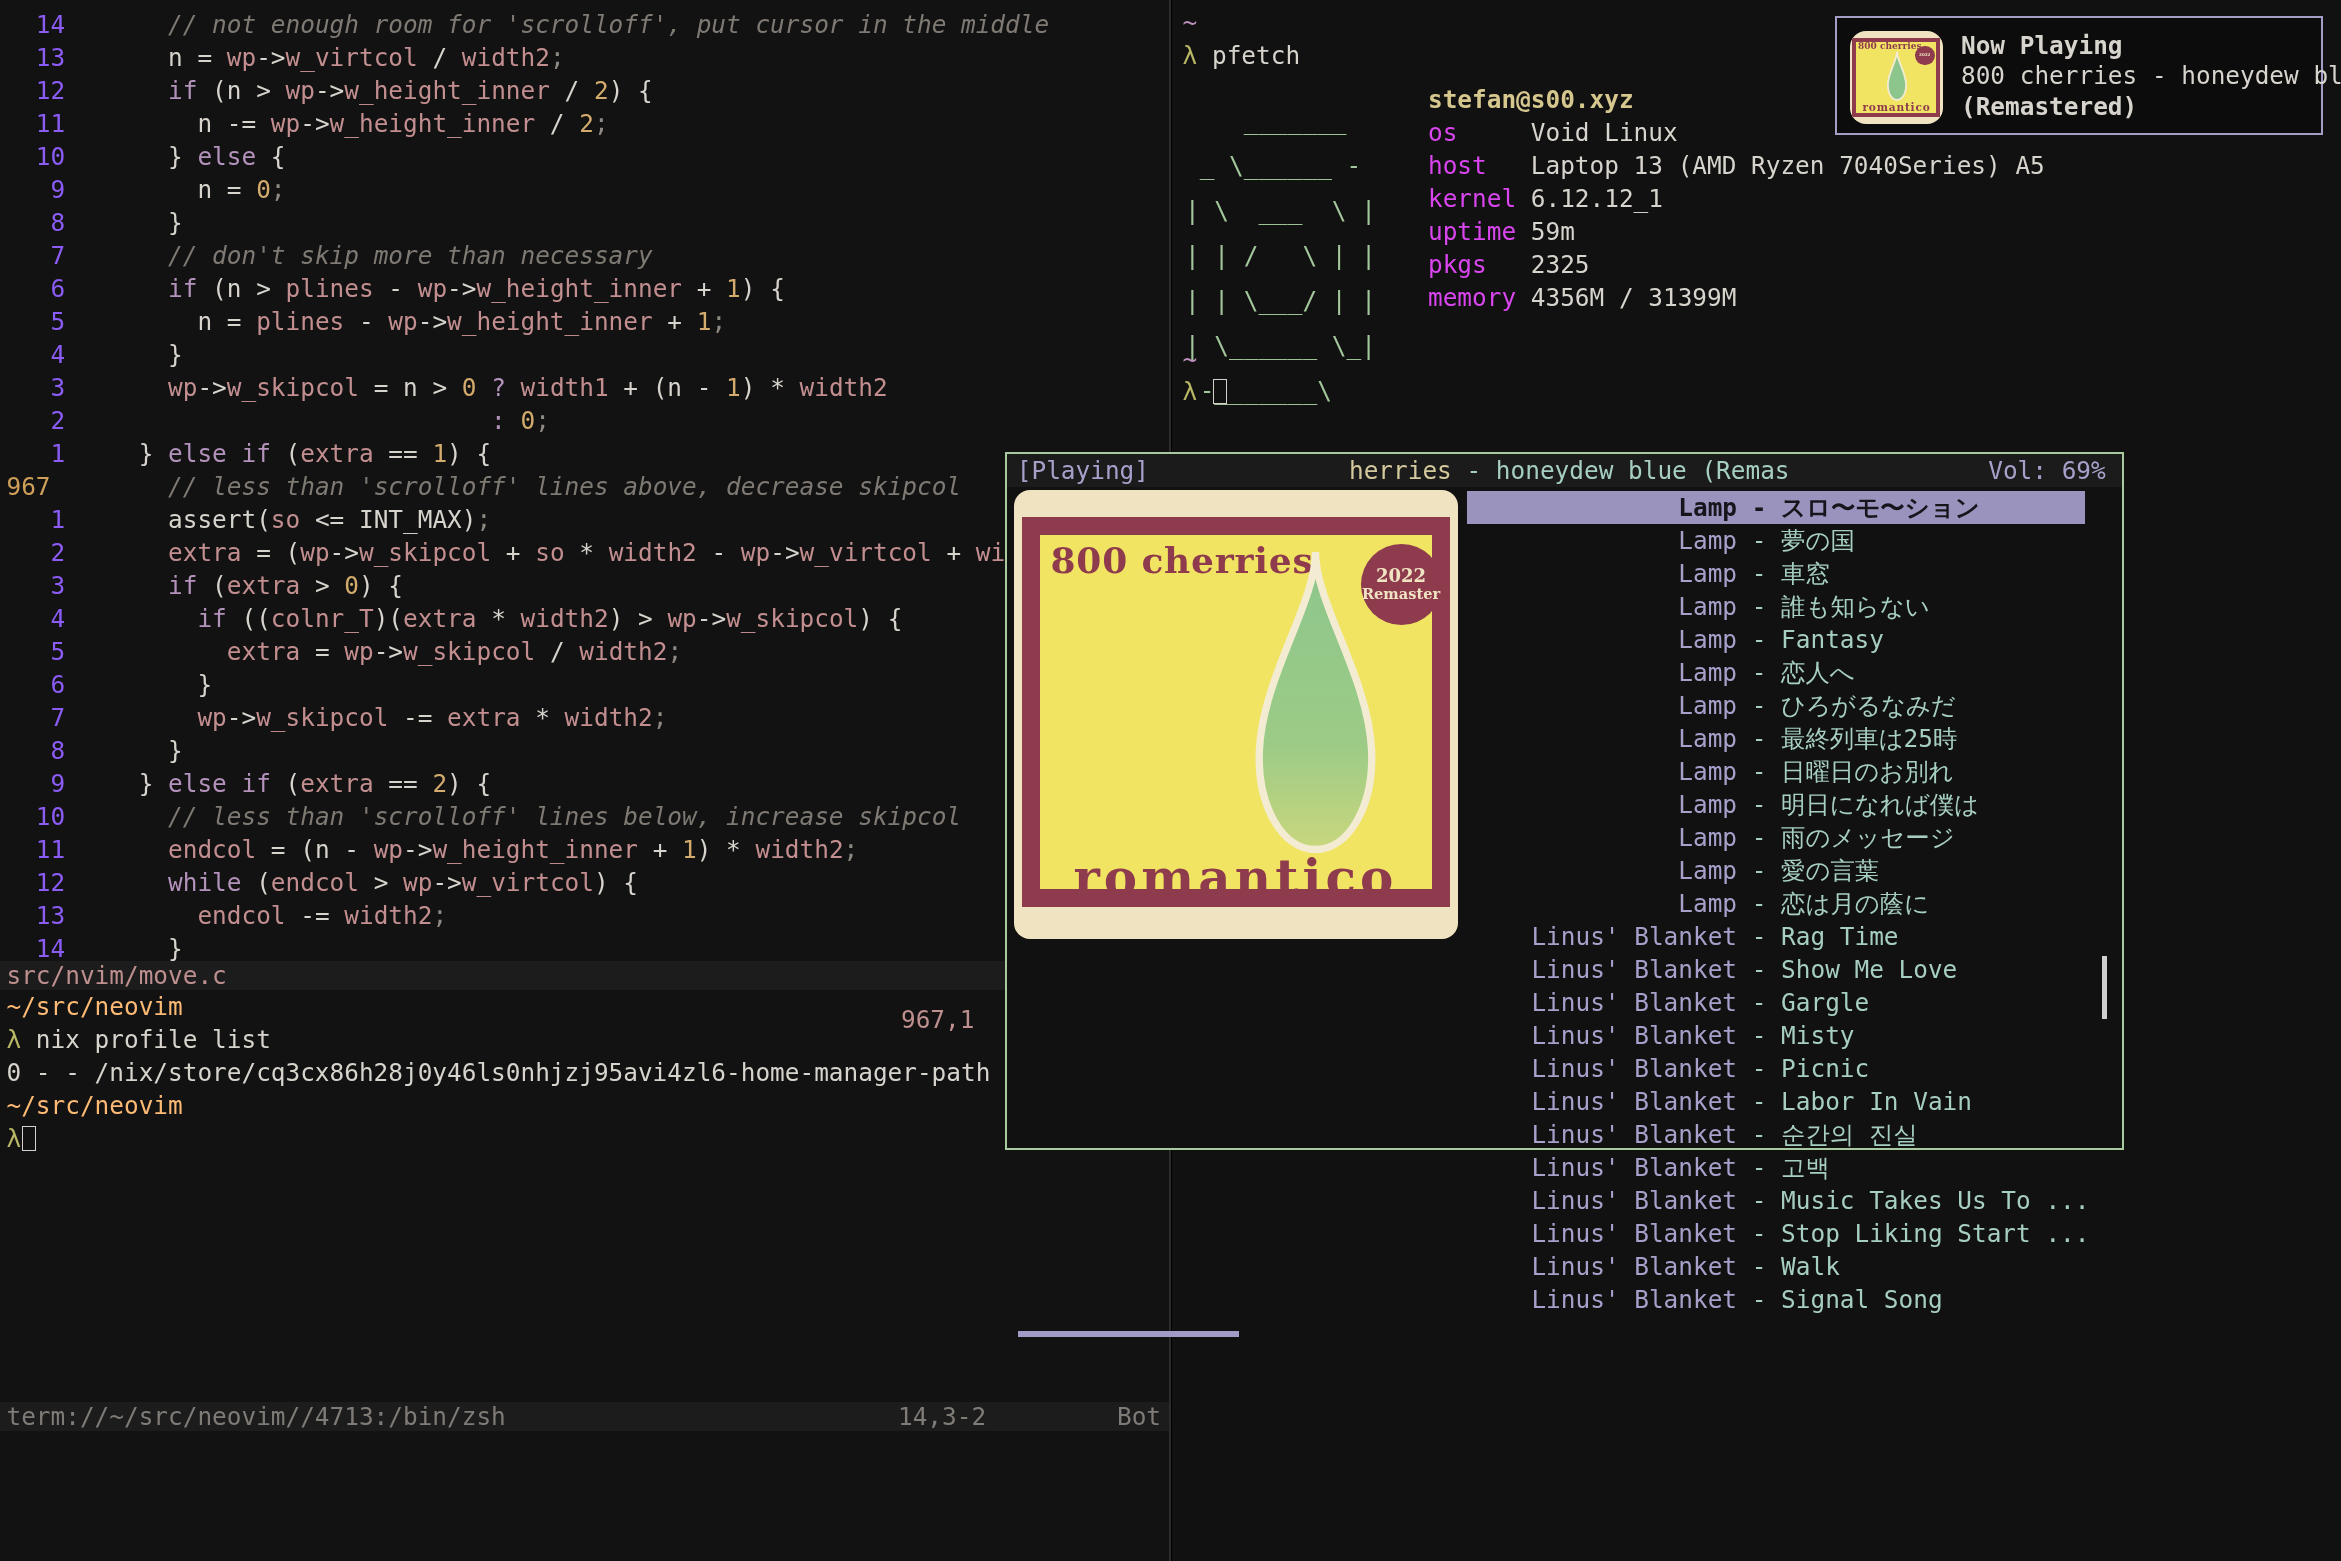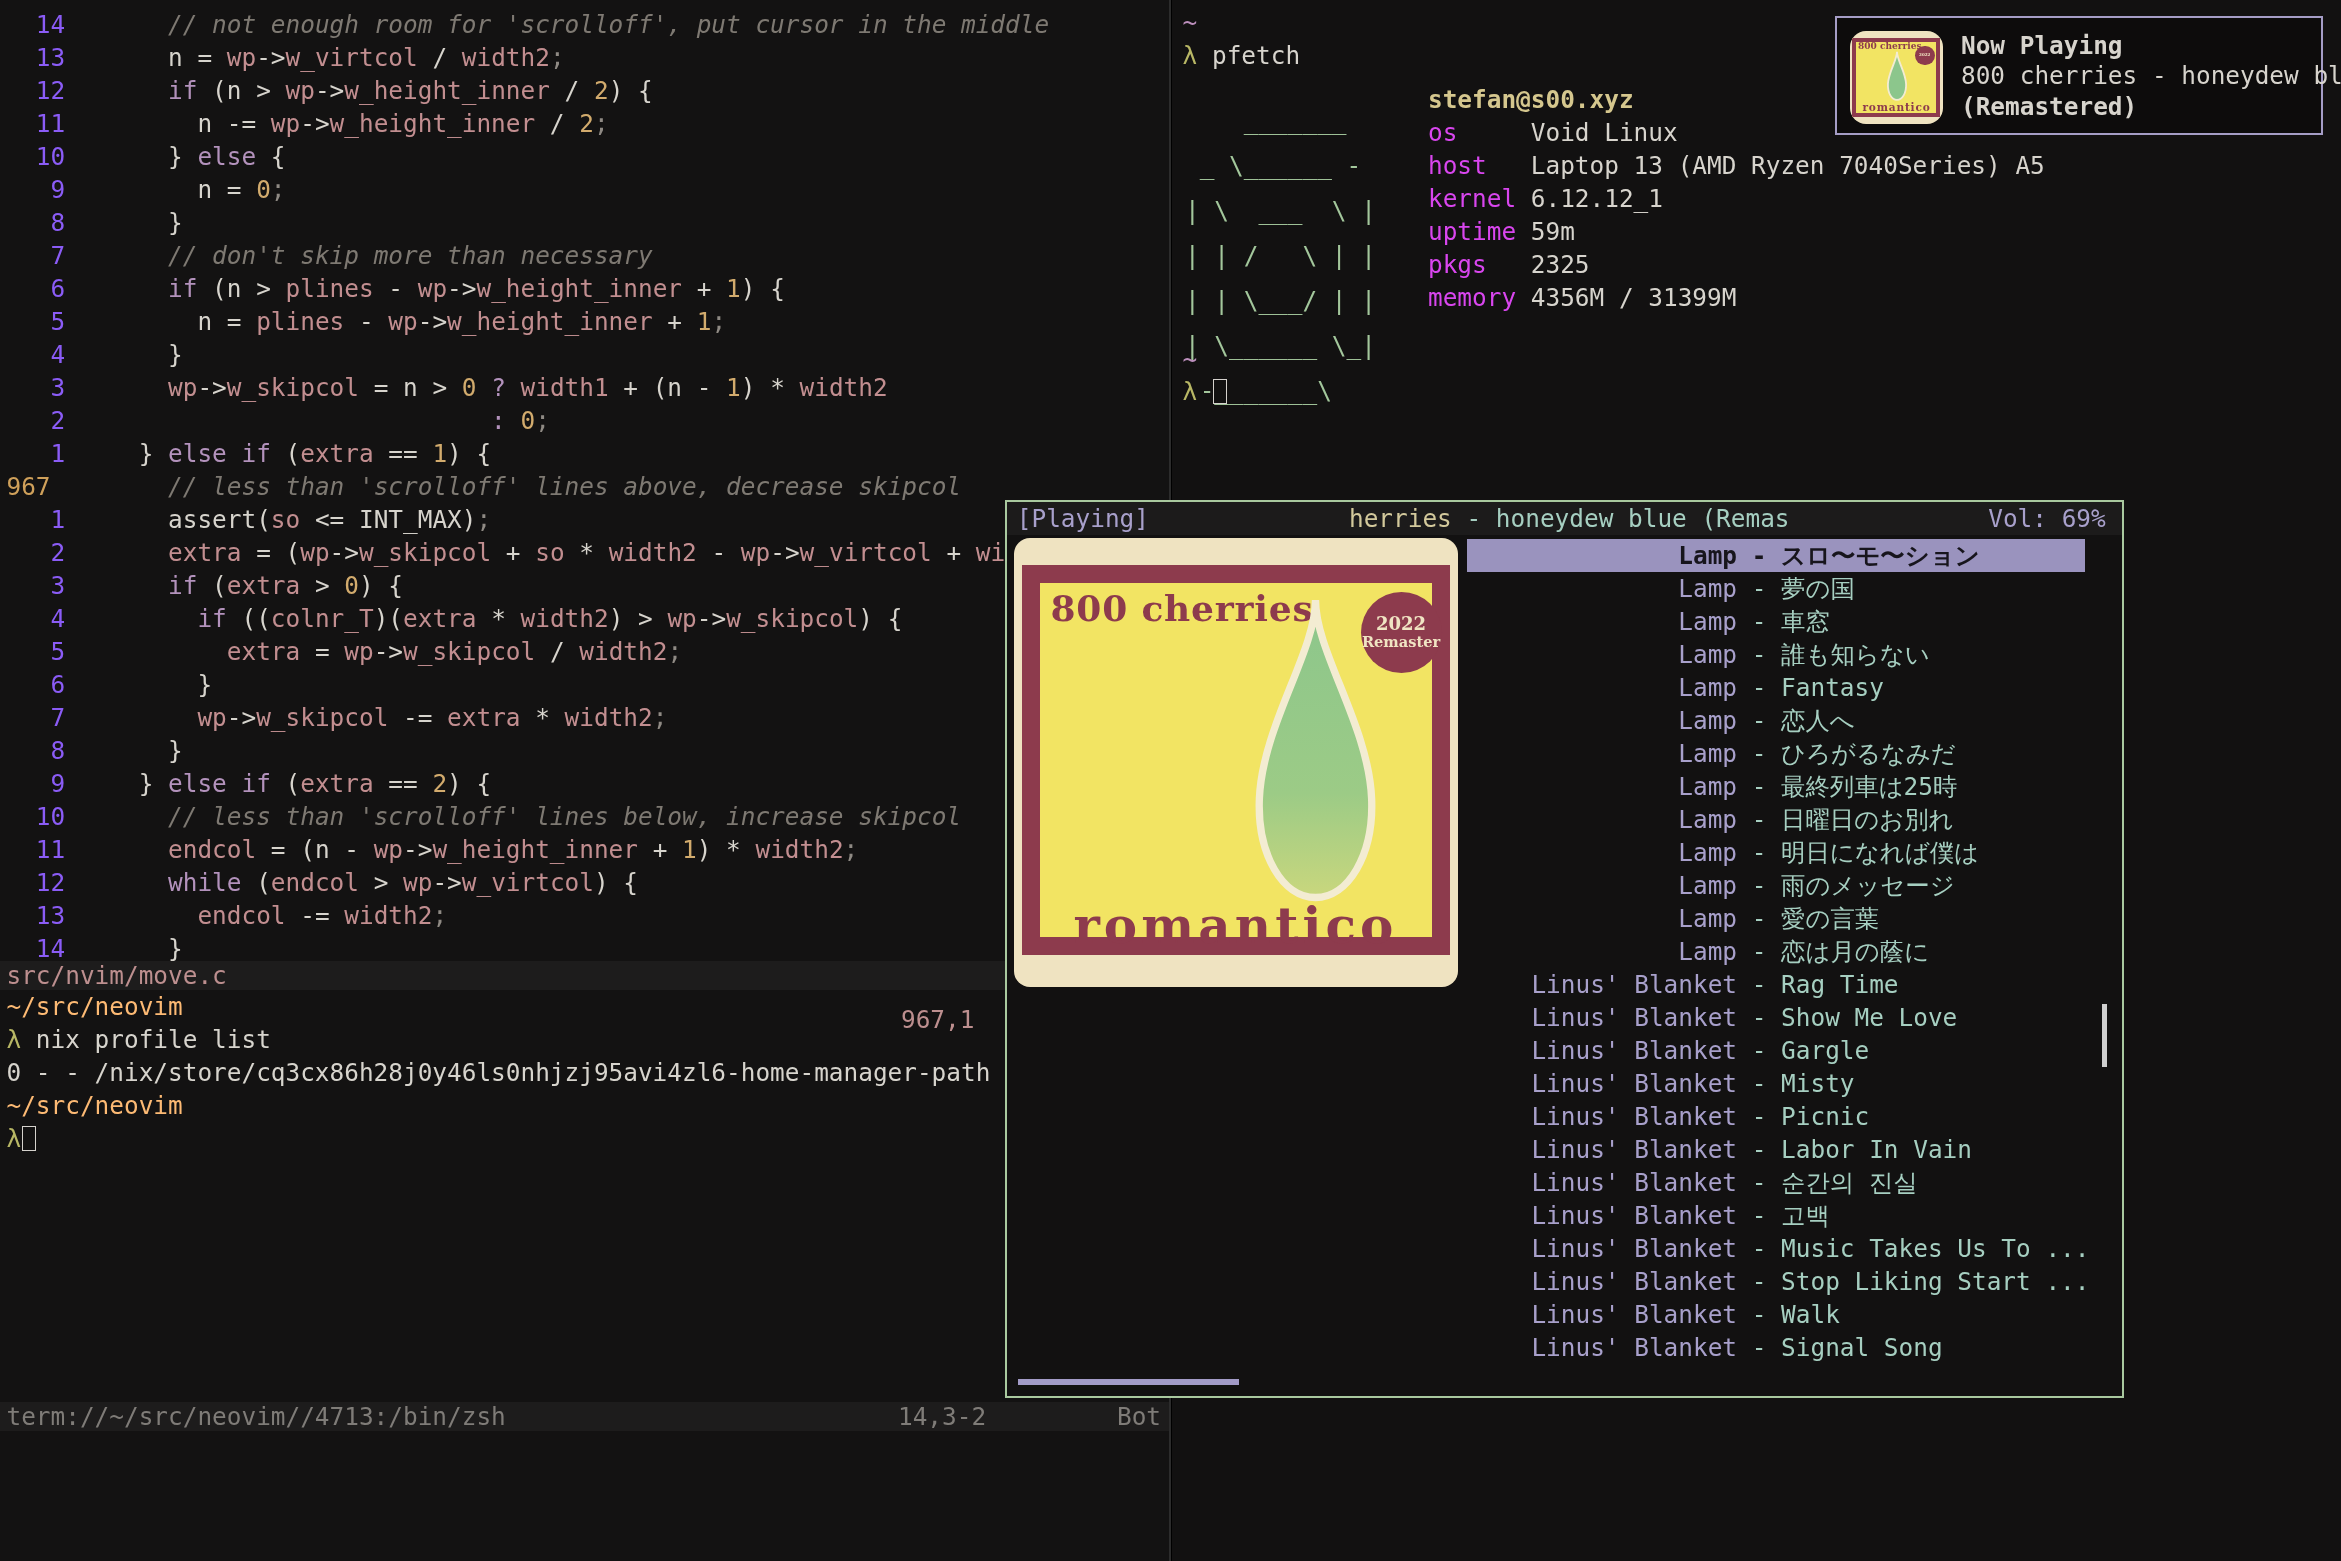--- a/index.html
+++ b/index.html
@@ -80,22 +80,22 @@
               border:4.1px solid #8d3b4d;background:#f2e463;}
   #mini-artist{position:absolute;left:8.1px;top:9.8px;font:bold 9px "DejaVu Serif",serif;color:#8d3b4d;}
   #mini-badge{position:absolute;left:65px;top:14.6px;width:19.5px;height:19.5px;border-radius:50%;
               background:#8d3b4d;color:#f0e4c3;font:bold 4.1px "DejaVu Serif",serif;
               display:flex;flex-direction:column;align-items:center;justify-content:center;line-height:1.1;}
   #mini-drop{position:absolute;left:33px;top:19.5px;}
   #mini-title{position:absolute;left:0;top:70px;width:93px;text-align:center;
               font:bold 10.6px "DejaVu Serif",serif;color:#8d3b4d;letter-spacing:0.8px;}
 
   
-  #player{left:1005px;top:452px;width:1119px;height:898px;box-sizing:border-box;
-          border:2.4px solid #a9c99f;background:#121111;margin-top:48px;}
+  #player{left:1005px;top:452px;width:1119px;height:698px;box-sizing:border-box;
+          border:2.4px solid #a9c99f;background:#121111;}
   #pl-titlebar{position:absolute;left:0;top:0;width:100%;height:33px;background:#1c1b1b;line-height:33px;}
   #pl-mode{position:absolute;left:9.8px;color:#a8a0cb;}
   #pl-title{position:absolute;left:342px;white-space:pre;}
   .t-artist{color:#d3c99c;}
   .t-rest{color:#a6cfc1;}
   #pl-vol{position:absolute;right:16.3px;color:#a8a0cb;}
   #pl-current-bg{position:absolute;left:460px;top:37px;width:618px;height:33px;background:#9a93be;}
   #playlist{position:absolute;left:451px;top:37px;line-height:33px;}
   .pl-row{white-space:pre;}
   .pl-artist{color:#a8a0cb;}

